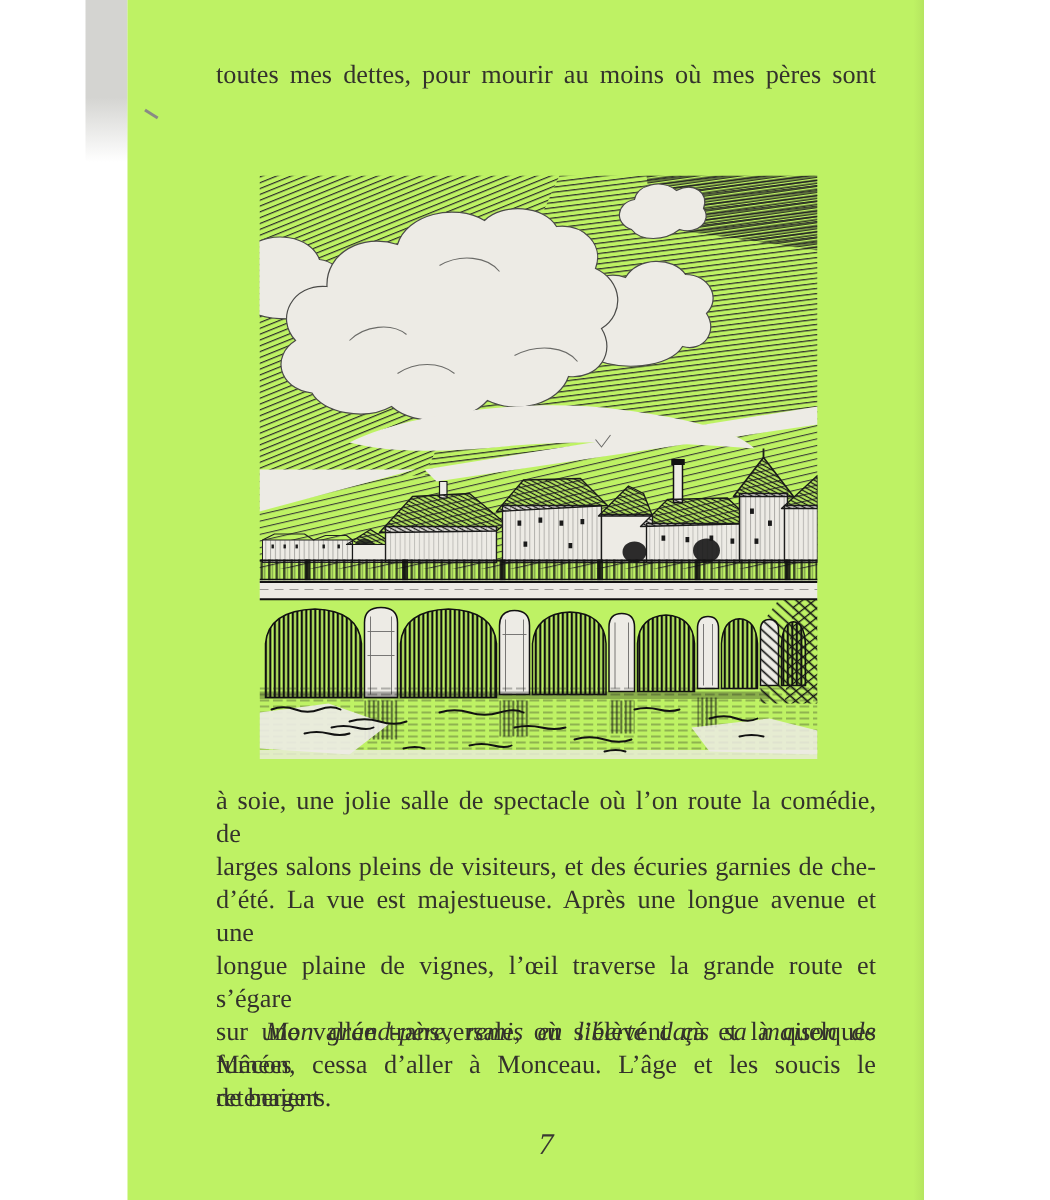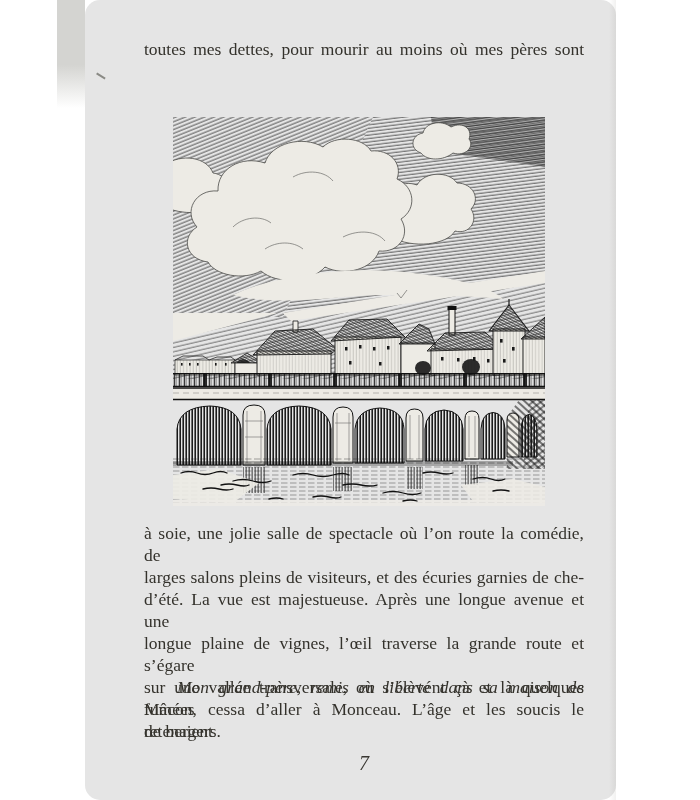--- a/index.html
+++ b/index.html
@@ -7,22 +7,21 @@
     position:relative; width:700px; height:800px;
     background:#ffffff; overflow:hidden;
     font-family:"Liberation Serif","DejaVu Serif",serif;
   }
   .gutter-shadow {
     position:absolute; left:57px; top:0; width:28px; height:108px;
     background:linear-gradient(to bottom, #d4d4d1 60%, rgba(212,212,209,0));
   }
   .page {
     position:absolute; left:85px; top:0; width:531px; height:800px;
-    background:#e5e5e5;
-    border-radius:15px;
+    background:#bef264;
   }
   .page-right-edge {
     position:absolute; right:0; top:0; bottom:0; width:7px;
     background:linear-gradient(to right, rgba(0,0,0,0), rgba(60,55,40,0.07));
   }
   .ink-tick {
     position:absolute; left:11px; top:75px; width:10px; height:1.6px;
     background:#8a8a85; transform:rotate(32deg);
   }
   .text-block {

